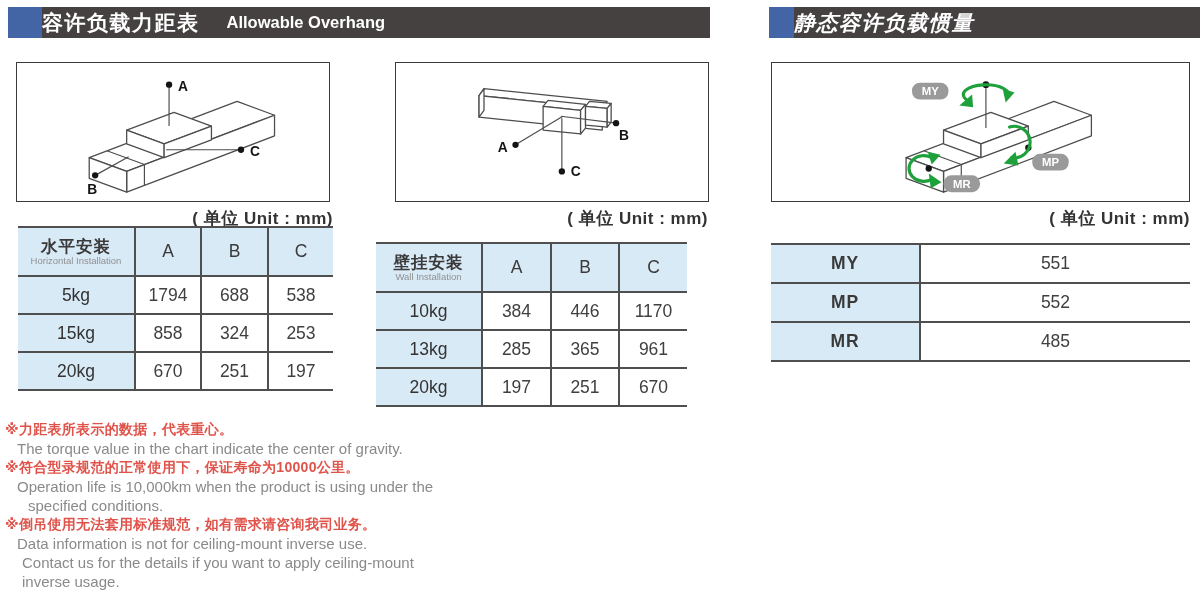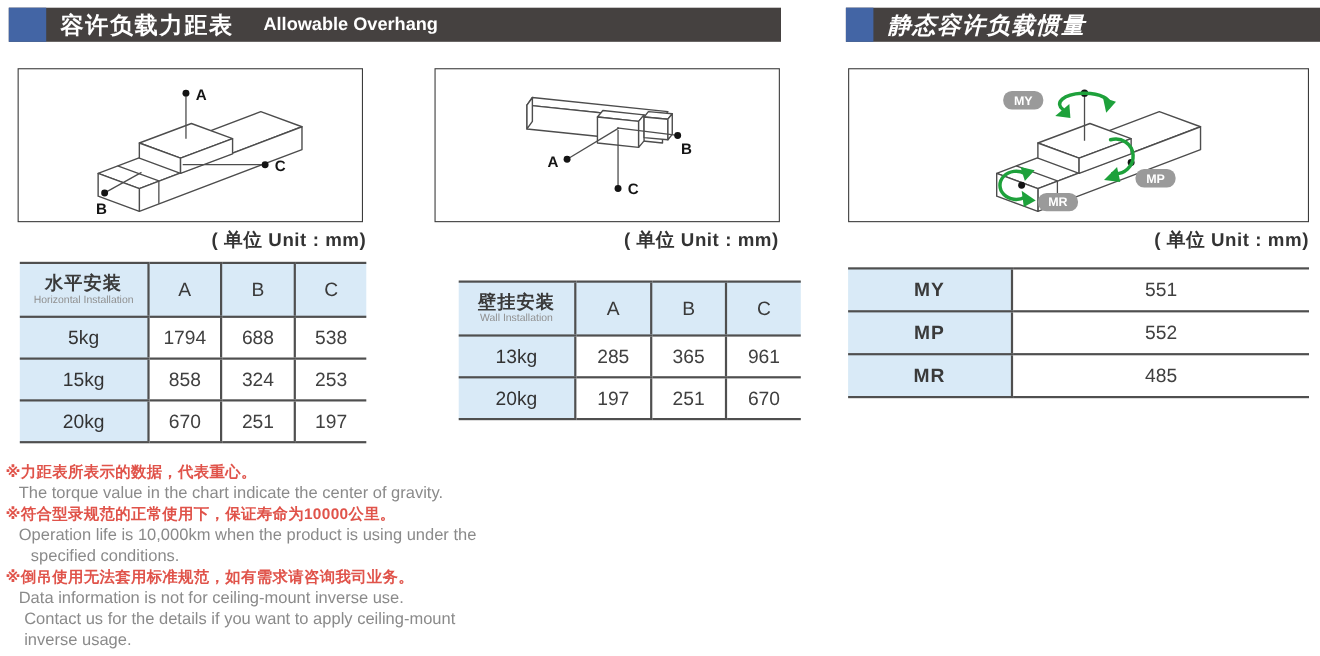--- a/index.html
+++ b/index.html
@@ -7,21 +7,21 @@
         font-family:"Liberation Sans","DejaVu Sans",sans-serif;}
 
   
   .hdr{position:absolute;top:7px;height:31px;background:#454140;display:flex;align-items:center;
        color:#fff;white-space:nowrap;}
   .hdr-left{left:8px;width:702px;}
   .hdr-right{left:769px;width:431px;font-style:italic;}
   .sq{flex:0 0 auto;height:100%;background:#4365a5;}
   .sq-l{width:34px;}
   .sq-r{width:25px;}
-  .hzh{font-size:21px;font-weight:bold;margin-left:13px;letter-spacing:1.5px;}
+  .hzh{font-size:21px;font-weight:bold;letter-spacing:1.5px;}
   .hen{font-size:16.5px;font-weight:600;margin-left:27px;}
 
   
   .dbox{position:absolute;top:62px;height:140px;border:1.5px solid #3c3c3c;background:#fff;box-sizing:border-box;}
   .dbox svg{display:block;width:100%;height:100%;}
   .dbox text{font-family:"Liberation Sans","DejaVu Sans",sans-serif;}
   .wire{stroke:#4d4d4d;stroke-width:1.3;fill:#fff;stroke-linejoin:round;}
   .wline{stroke:#4d4d4d;stroke-width:1.2;fill:none;}
   .dot{fill:#141414;stroke:none;}
   .ptlbl{font-size:14px;font-weight:bold;fill:#141414;}
@@ -145,21 +145,21 @@
       <polygon class="gfill" points="169,93 156,90 160,103"></polygon>
       <rect class="badge" x="172" y="114" width="37" height="17" rx="8" ry="8"></rect>
       <text class="badgetxt" x="190.5" y="126.5">MR</text>
     </svg>
   </div>
 
   <div class="unit" style="left:16px;width:317px;">( 单位 Unit : mm)</div>
   <div class="unit" style="left:395px;width:313px;">( 单位 Unit : mm)</div>
   <div class="unit" style="left:771px;width:419px;">( 单位 Unit : mm)</div>
 
-  <table class="spec" style="left:18px;top:238px;width:315px;">
+  <table class="spec" style="left:18px;top:226px;width:315px;">
     <colgroup>
         <col style="width:117px;">
         <col style="width:66px;">
         <col style="width:67px;">
         <col style="width:65px;">
       </colgroup>
     <tbody>
       <tr style="height:49px;">
         <th class="lblc">
           <div class="tzh">水平安装</div>
@@ -183,38 +183,44 @@
       </tr>
       <tr style="height:38px;">
         <th class="lblc rowl">20kg</th>
         <td>670</td>
         <td>251</td>
         <td>197</td>
       </tr>
     </tbody>
   </table>
 
-  <table class="spec" style="left:417px;top:242px;width:311px;margin-top:13px;">
+  <table class="spec" style="left:376px;top:242px;width:311px;">
     <colgroup>
         <col style="width:106px;">
         <col style="width:69px;">
         <col style="width:68px;">
         <col style="width:68px;">
       </colgroup>
     <tbody>
       <tr style="height:49px;">
         <th class="lblc">
           <div class="tzh">壁挂安装</div>
           <div class="ten">Wall Installation</div>
         </th>
         <th class="colh">A</th>
         <th class="colh">B</th>
         <th class="colh">C</th>
       </tr>
       <tr style="height:38px;">
+        <th class="lblc rowl">10kg</th>
+        <td>384</td>
+        <td>446</td>
+        <td>1170</td>
+      </tr>
+      <tr style="height:38px;">
         <th class="lblc rowl">13kg</th>
         <td>285</td>
         <td>365</td>
         <td>961</td>
       </tr>
       <tr style="height:38px;">
         <th class="lblc rowl">20kg</th>
         <td>197</td>
         <td>251</td>
         <td>670</td>

